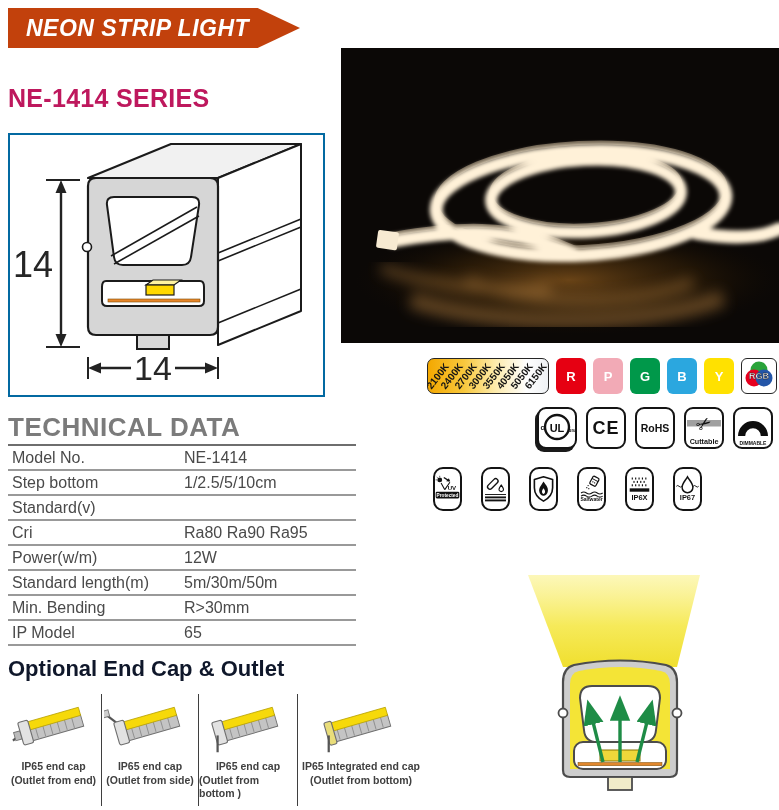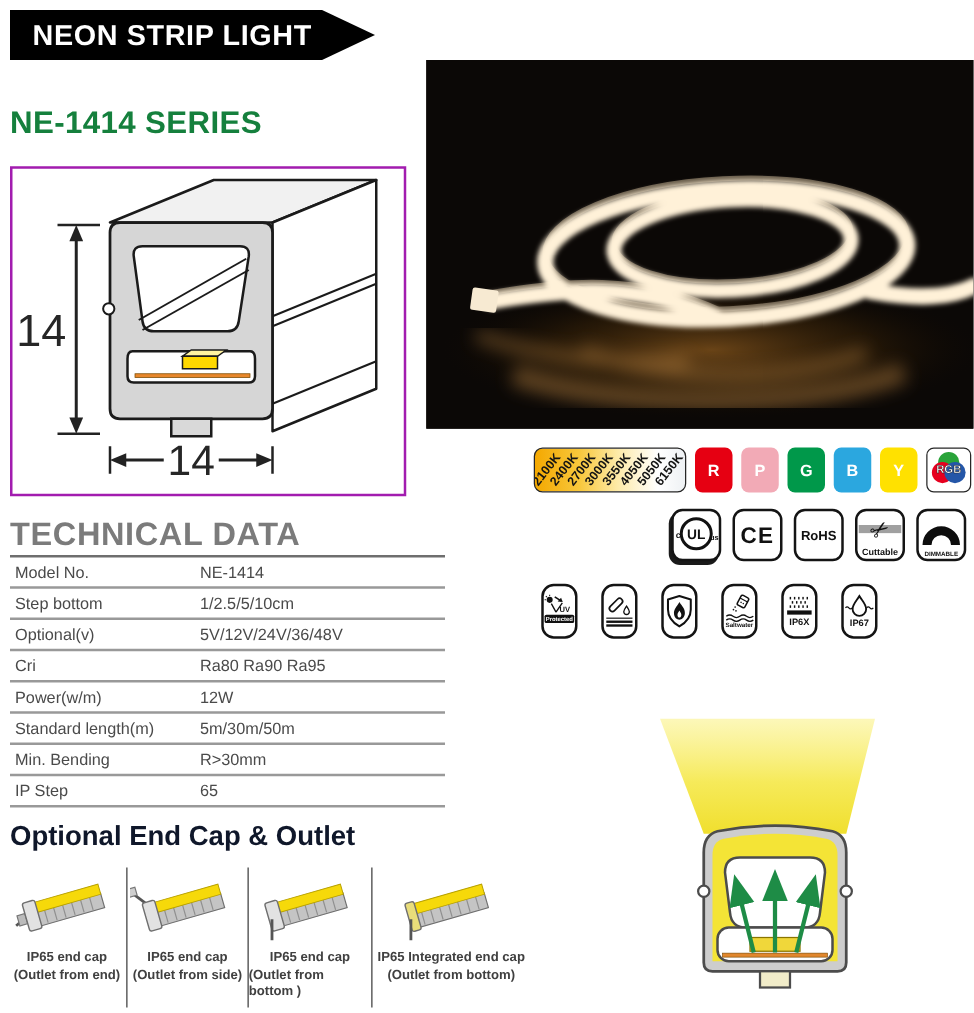--- a/index.html
+++ b/index.html
@@ -1,28 +1,28 @@
 <!DOCTYPE html>
 <html><head>
 <meta charset="utf-8">
 <style>
   html,body{margin:0;padding:0;background:#fff;}
   .page{position:relative;width:779px;height:810px;background:#ffffff;overflow:hidden;
         font-family:"Liberation Sans",sans-serif;}
   .abs{position:absolute;}
 
   
-  .banner{left:8px;top:8px;width:292px;height:40px;background:#000000;
+  .banner{left:8px;top:8px;width:292px;height:40px;background:#c2410c;
           clip-path:polygon(0 0,85.5% 0,100% 50%,85.5% 100%,0 100%);
           display:flex;align-items:center;padding-left:18px;box-sizing:border-box;
-          color:#fff;font-size:23px;font-weight:bold;letter-spacing:.5px;}
-  .series{left:8px;top:84px;font-size:25px;font-weight:bold;color:#15803d;letter-spacing:.3px;}
-
-  
-  .diagbox{left:8px;top:133px;width:313px;height:260px;border:2px solid #a21caf;background:#fff;}
+          color:#fff;font-size:23px;font-weight:bold;letter-spacing:.5px;font-style:italic;}
+  .series{left:8px;top:84px;font-size:25px;font-weight:bold;color:#be185d;letter-spacing:.3px;}
+
+  
+  .diagbox{left:8px;top:133px;width:313px;height:260px;border:2px solid #0369a1;background:#fff;}
 
   
   .photo{left:341px;top:48px;width:438px;height:295px;background:#0b0806;}
 
   
   .swatchrow{left:427px;top:358px;display:flex;gap:7px;align-items:center;}
   .cct-pill{position:relative;width:122px;height:36px;border:1.6px solid #262626;border-radius:7px;
             box-sizing:border-box;overflow:hidden;
             background:linear-gradient(90deg,#f4a800 0%,#f8c83d 30%,#fdeaa8 55%,#ffffff 82%,#eef1f4 100%);}
   .cct-label{position:absolute;bottom:2px;font-size:10px;font-weight:bold;color:#141414;
@@ -42,21 +42,21 @@
   .tile{width:40px;height:42px;border:2px solid #141414;border-radius:9px;background:#fff;
         box-sizing:border-box;display:flex;align-items:center;justify-content:center;}
   .tile2{width:29px;height:44px;border-radius:10px;}
   .tile-ul{box-shadow:-2px 3px 0 0 #1a1a1a;}
   .tile svg{display:block;}
 
   
   .tech-heading{left:8px;top:412px;font-size:26px;font-weight:bold;color:#7b7b7b;letter-spacing:.5px;}
   .table{left:8px;top:444px;width:348px;border-top:2.4px solid #6e6e6e;}
   .trow{display:flex;height:21px;align-items:center;border-bottom:2px solid #999;
-        font-size:13px;color:#4a4a4a;padding:1px 0;}
+        font-size:16px;color:#4a4a4a;padding:1px 0;gap:24px;}
   .tlabel{width:148px;padding-left:4px;}
   .tvalue{flex:1;}
 
   
   .endcap-heading{left:8px;top:656px;font-size:22px;font-weight:bold;color:#0f172a;}
   .endcaps{left:6px;top:694px;width:420px;height:112px;display:flex;}
   .ecol{display:flex;flex-direction:column;align-items:center;justify-content:flex-start;
         box-sizing:border-box;padding-top:4px;}
   .ecol1{width:96px;border-right:1.5px solid #3f3f3f;}
   .ecol2{width:97px;border-right:1.5px solid #3f3f3f;}
@@ -306,41 +306,40 @@
   <div class="abs table">
     <div class="trow">
       <div class="tlabel">Model No.</div>
       <div class="tvalue">NE-1414</div>
     </div>
     <div class="trow">
       <div class="tlabel">Step bottom</div>
       <div class="tvalue">1/2.5/5/10cm</div>
     </div>
     <div class="trow">
-      <div class="tlabel">Optional(v)</div>
-      <div class="tvalue">5V/12V/24V/36/48V</div>
+      <div class="tlabel">Standard(v)</div>
     </div>
     <div class="trow">
       <div class="tlabel">Cri</div>
       <div class="tvalue">Ra80 Ra90 Ra95</div>
     </div>
     <div class="trow">
       <div class="tlabel">Power(w/m)</div>
       <div class="tvalue">12W</div>
     </div>
     <div class="trow">
       <div class="tlabel">Standard length(m)</div>
       <div class="tvalue">5m/30m/50m</div>
     </div>
     <div class="trow">
       <div class="tlabel">Min. Bending</div>
       <div class="tvalue">R&gt;30mm</div>
     </div>
     <div class="trow">
-      <div class="tlabel">IP Step</div>
+      <div class="tlabel">IP Model</div>
       <div class="tvalue">65</div>
     </div>
   </div>
 
   <div class="abs endcap-heading">Optional End Cap &amp; Outlet</div>
   <div class="abs endcaps">
 
     <div class="ecol ecol1">
       <svg width="92" height="58" viewBox="0 0 95 62">
         <g transform="rotate(-16 47 30)">

